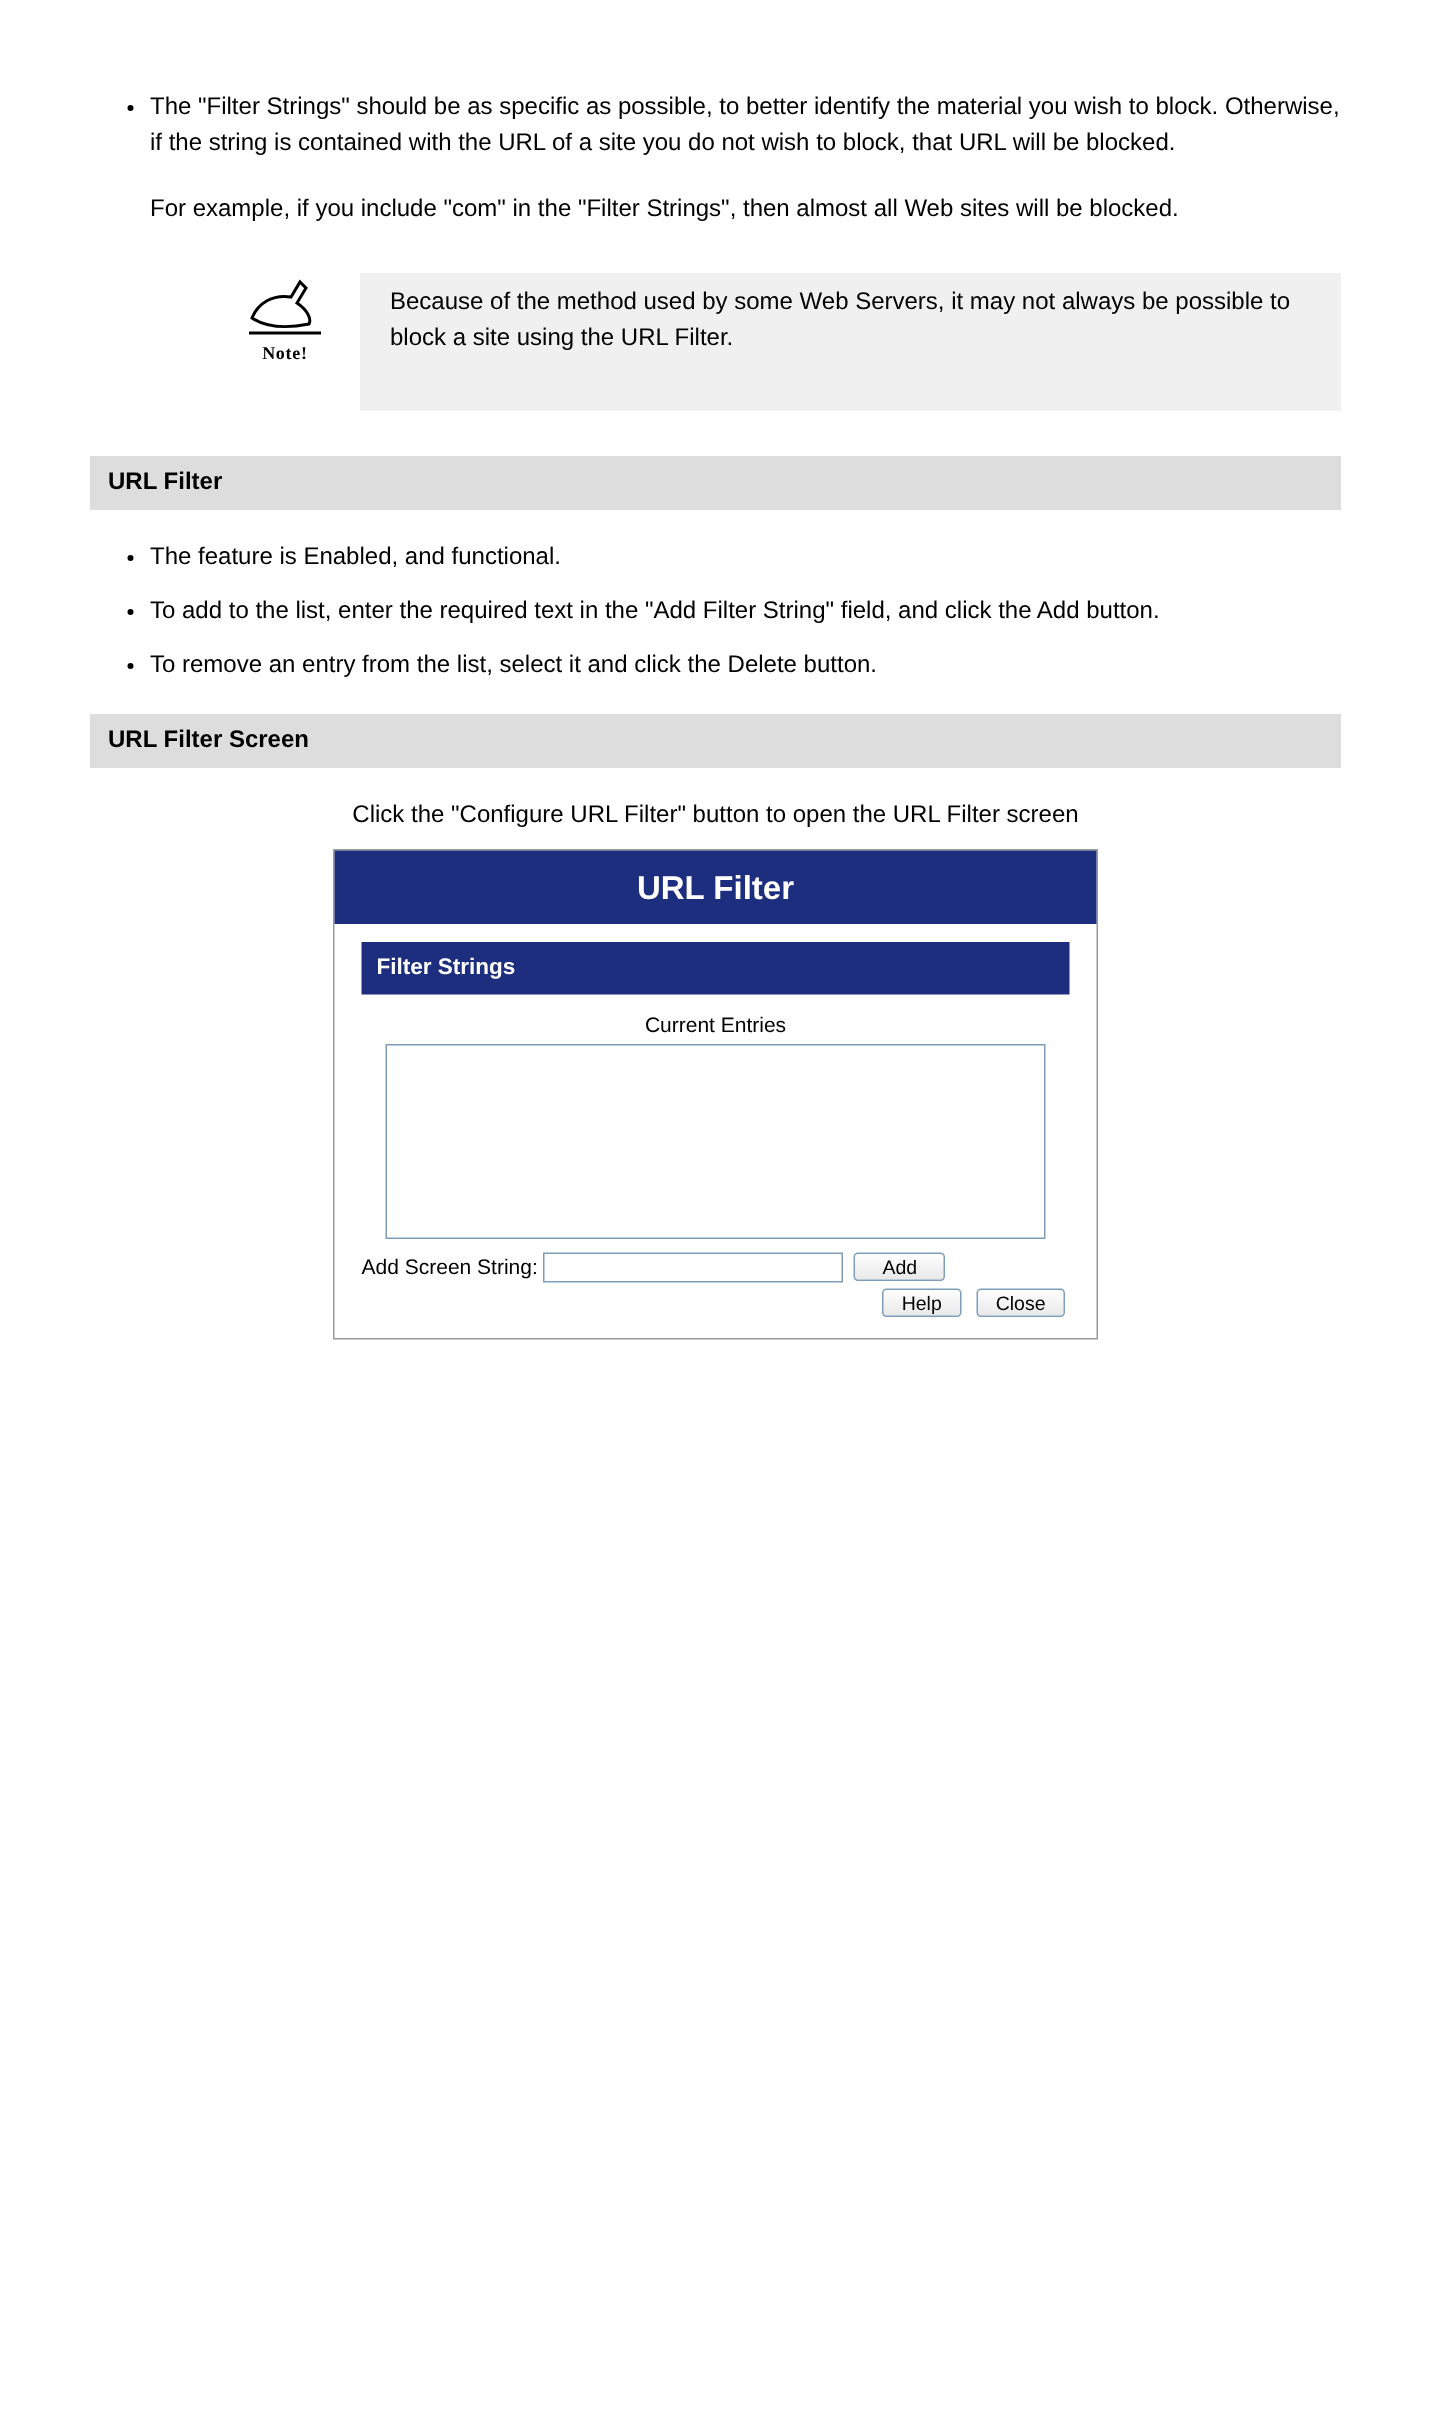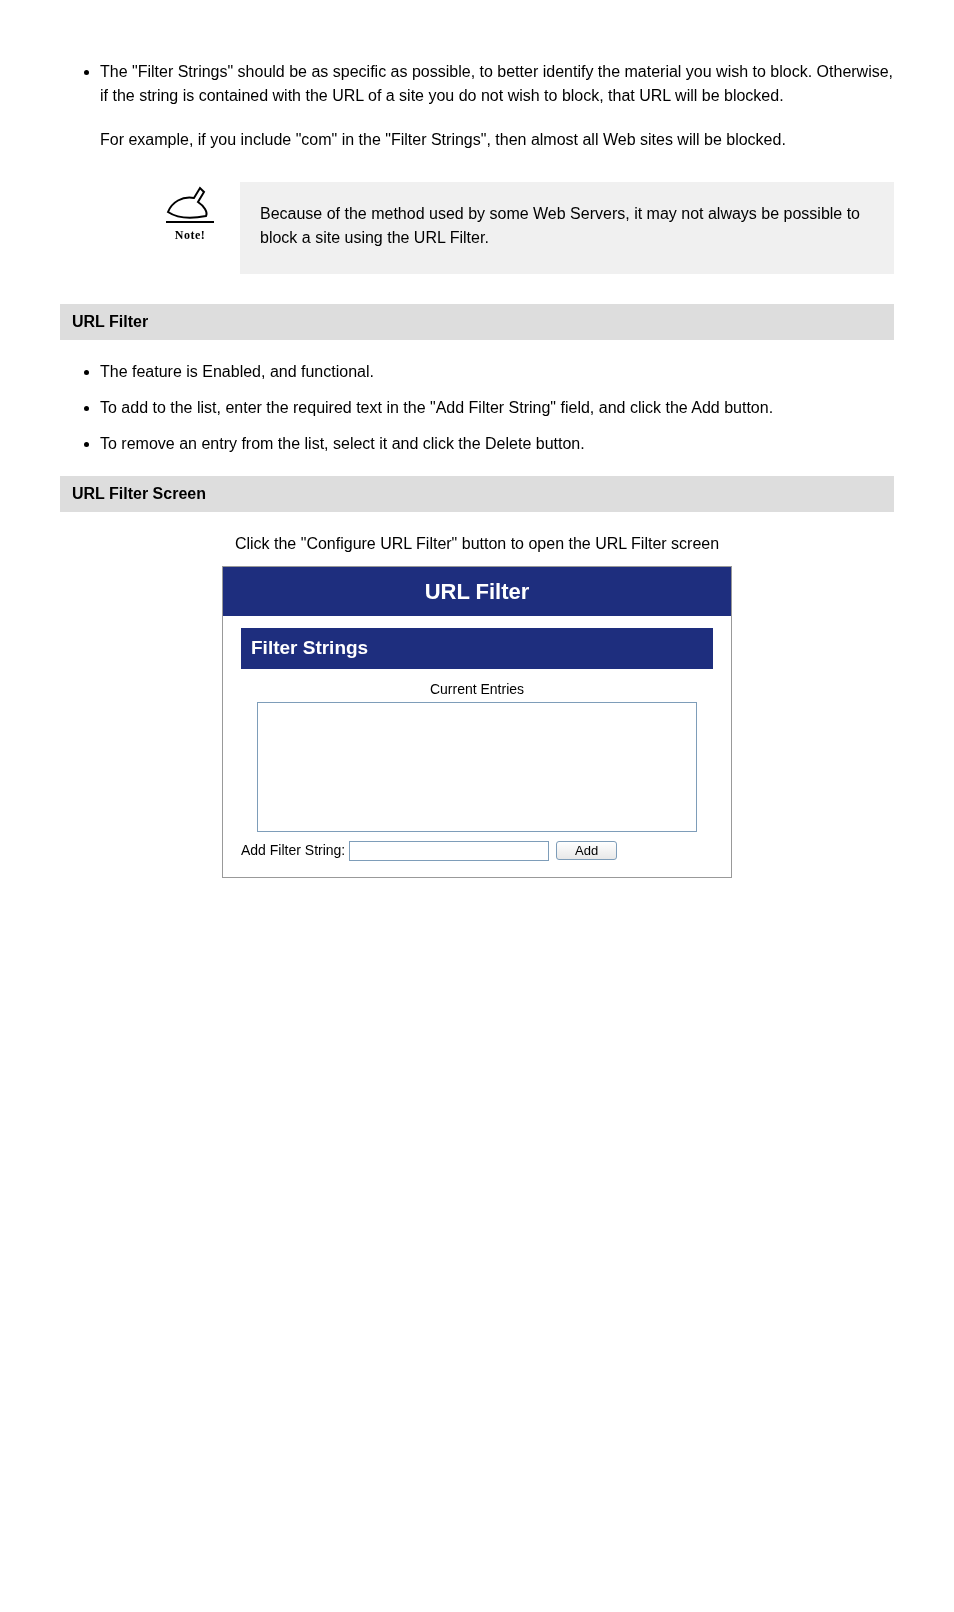--- a/index.html
+++ b/index.html
@@ -30,21 +30,21 @@
     align-items: flex-start;
     margin: 30px 0 30px 100px;
   }
   .note-icon-wrap {
     flex: 0 0 auto;
     text-align: center;
     margin-right: 20px;
   }
   .note-text-box {
     background: #f0f0f0;
-    padding: 20px 20px;
+    padding: 8px 20px;
     flex: 1;
     min-height: 92px;
   }
   .section-bar {
     background: #ddd;
     padding: 6px 12px;
     font-weight: bold;
     margin: 10px 0 12px 0;
   }
   .centered-caption {
@@ -71,21 +71,21 @@
     padding: 12px 18px 14px 18px;
     font-family: Arial, sans-serif;
     font-size: 14px;
     color: #000;
   }
   .section-header {
     background: #1e2e7e;
     color: #fff;
     font-weight: bold;
     padding: 6px 10px;
-    font-size: 19px;
+    font-size: 15px;
     margin-bottom: 10px;
   }
   .dialog-desc {
     margin-bottom: 6px;
   }
   .entries-label {
     text-align: center;
     margin-bottom: 2px;
   }
   .listbox {
@@ -166,18 +166,22 @@
 
 <p class="centered-caption">Click the "Configure URL Filter" button to open the URL Filter screen</p>
 
 <div class="dialog-wrap">
   <div class="dialog-title">URL Filter</div>
   <div class="dialog-body">
     <div class="section-header">Filter Strings</div>
     <div class="entries-label">Current Entries</div>
     <div class="listbox"></div>
     <div class="add-row">
-      <span>Add Filter String:</span>
+      <span>Add Screen String:</span>
       <input type="text" class="add-input" style="">
       <button class="btn" style="padding:1px 18px;">Add</button>
+    </div>
+    <div class="footer-btns">
+      <button class="btn">Help</button>
+      <button class="btn">Close</button>
     </div>
   </div>
 </div>
 
 </body></html>

